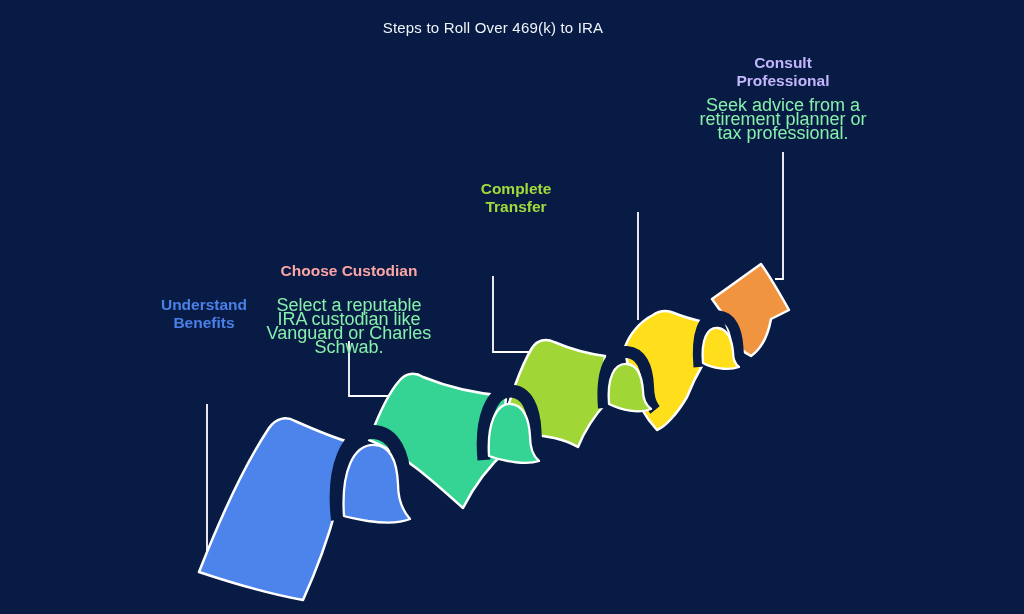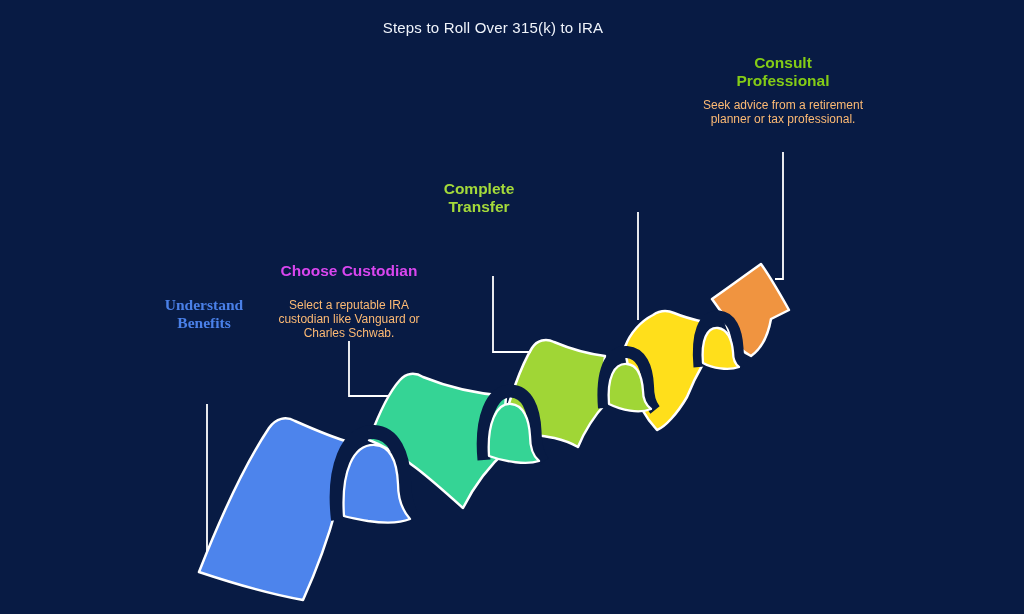--- a/index.html
+++ b/index.html
@@ -25,43 +25,43 @@
     transform:translateX(-50%);
     text-align:center;
   }
   .step-title{
     font-weight:bold;
     font-size:15.5px;
     line-height:18px;
     margin:0 auto;
   }
   .step-desc{
-    color:#fdba74;
-    font-size:12px;
+    color:#86efac;
+    font-size:18px;
     line-height:13.9px;
     margin:9px auto 0 auto;
   }
   
-  .step-1{left:204px;top:296px;} .step-1 .step-title{width:110px;font-family:Liberation Serif, serif;} .step-1 .step-desc{width:140px;}
+  .step-1{left:204px;top:296px;} .step-1 .step-title{width:110px;} .step-1 .step-desc{width:140px;}
   .step-2{left:349px;top:262px;} .step-2 .step-title{width:180px;} .step-2 .step-desc{width:168px;margin-top:19px;}
-  .step-3{left:479px;top:180px;} .step-3 .step-title{width:100px;} .step-3 .step-desc{width:152px;}
+  .step-3{left:516px;top:180px;} .step-3 .step-title{width:100px;} .step-3 .step-desc{width:152px;}
   .step-4{left:637px;top:135px;} .step-4 .step-title{width:180px;} .step-4 .step-desc{width:168px;}
   .step-5{left:783px;top:54px;}  .step-5 .step-title{width:130px;} .step-5 .step-desc{width:170px;}
 
   .band{stroke:#ffffff;stroke-width:2.5;stroke-linejoin:round;}
   .fold{stroke:#ffffff;stroke-width:2.3;stroke-linejoin:round;}
   .gap-arc{fill:none;stroke:#081b44;stroke-linecap:butt;}
   .connector{fill:none;stroke:#ffffff;stroke-width:1.8;}
 </style>
 </head>
 <body>
 
 <div class="stage" style="background: rgb(8, 27, 68);">
 
-  <div class="page-title">Steps to Roll Over 315(k) to IRA</div>
+  <div class="page-title">Steps to Roll Over 469(k) to IRA</div>
 
   <svg class="ribbon-svg" viewBox="0 0 1024 614">
 
     <path class="band" d="M 199,572 C 221,516 247,461 269,428 C 276,418 286,416 295,421 C 313,429 331,437 349,442 C 343,494 326,549 303,600 C 269,594 232,583 199,572 Z" fill="#4d84ec"></path>
     <path class="band" d="M 369,440 C 379,413 389,392 400,380 C 406,373 415,372 423,377 C 450,388 479,394 506,396 C 504,414 505,432 508,449 C 491,464 474,486 463,508 C 433,481 401,452 369,440 Z" fill="#35d495"></path>
     <path class="band" d="M 501,429 C 509,403 519,369 532,348 C 537,340 546,338 554,342 C 573,350 589,354 605,356 C 603,372 604,388 606,403 C 595,415 585,430 578,447 C 552,432 525,437 501,429 Z" fill="#a0d636"></path>
     <path class="band" d="M 625,347 C 630,333 641,321 653,315 C 659,311 667,310 674,313 C 686,318 695,320 704,322 C 702,336 702,351 703,364 C 696,376 691,387 687,397 C 677,414 665,427 657,430 C 647,419 638,406 634,389 C 630,375 626,361 625,347 Z" fill="#ffdf1b"></path>
     <path class="band" d="M 761,264 C 771,278 780,294 789,310 L 771,319 C 768,336 761,349 751,356 C 743,352 736,345 731,337 L 722,313 L 712,299 C 728,288 744,276 761,264 Z" fill="#f09440"></path>
 
     <path class="gap-arc" stroke-width="14" d="M 338,520 C 332,468 347,431 374,432 C 394,433 403,455 404,480 C 404,497 407,509 414,519" stroke="#081b44"></path>
@@ -81,27 +81,27 @@
     <path class="connector" d="M 493,276 L 493,352 L 531,352"></path>
     <path class="connector" d="M 638,212 L 638,320"></path>
     <path class="connector" d="M 783,152 L 783,279 L 775,279"></path>
   </svg>
 
   <div class="step step-1">
     <div class="step-title" style="color: rgb(74, 128, 232);">Understand Benefits</div>
   </div>
 
   <div class="step step-2">
-    <div class="step-title" style="color: #d946ef;">Choose Custodian</div>
+    <div class="step-title" style="color: #fca5a5;">Choose Custodian</div>
     <div class="step-desc">Select a reputable IRA custodian like Vanguard or Charles Schwab.</div>
   </div>
 
   <div class="step step-3">
     <div class="step-title" style="color: rgb(164, 218, 58);">Complete Transfer</div>
   </div>
 
 
   <div class="step step-5">
-    <div class="step-title" style="color: #84cc16;">Consult Professional</div>
+    <div class="step-title" style="color: #c4b5fd;">Consult Professional</div>
     <div class="step-desc">Seek advice from a retirement planner or tax professional.</div>
   </div>
 
 </div>
 
 </body></html>

